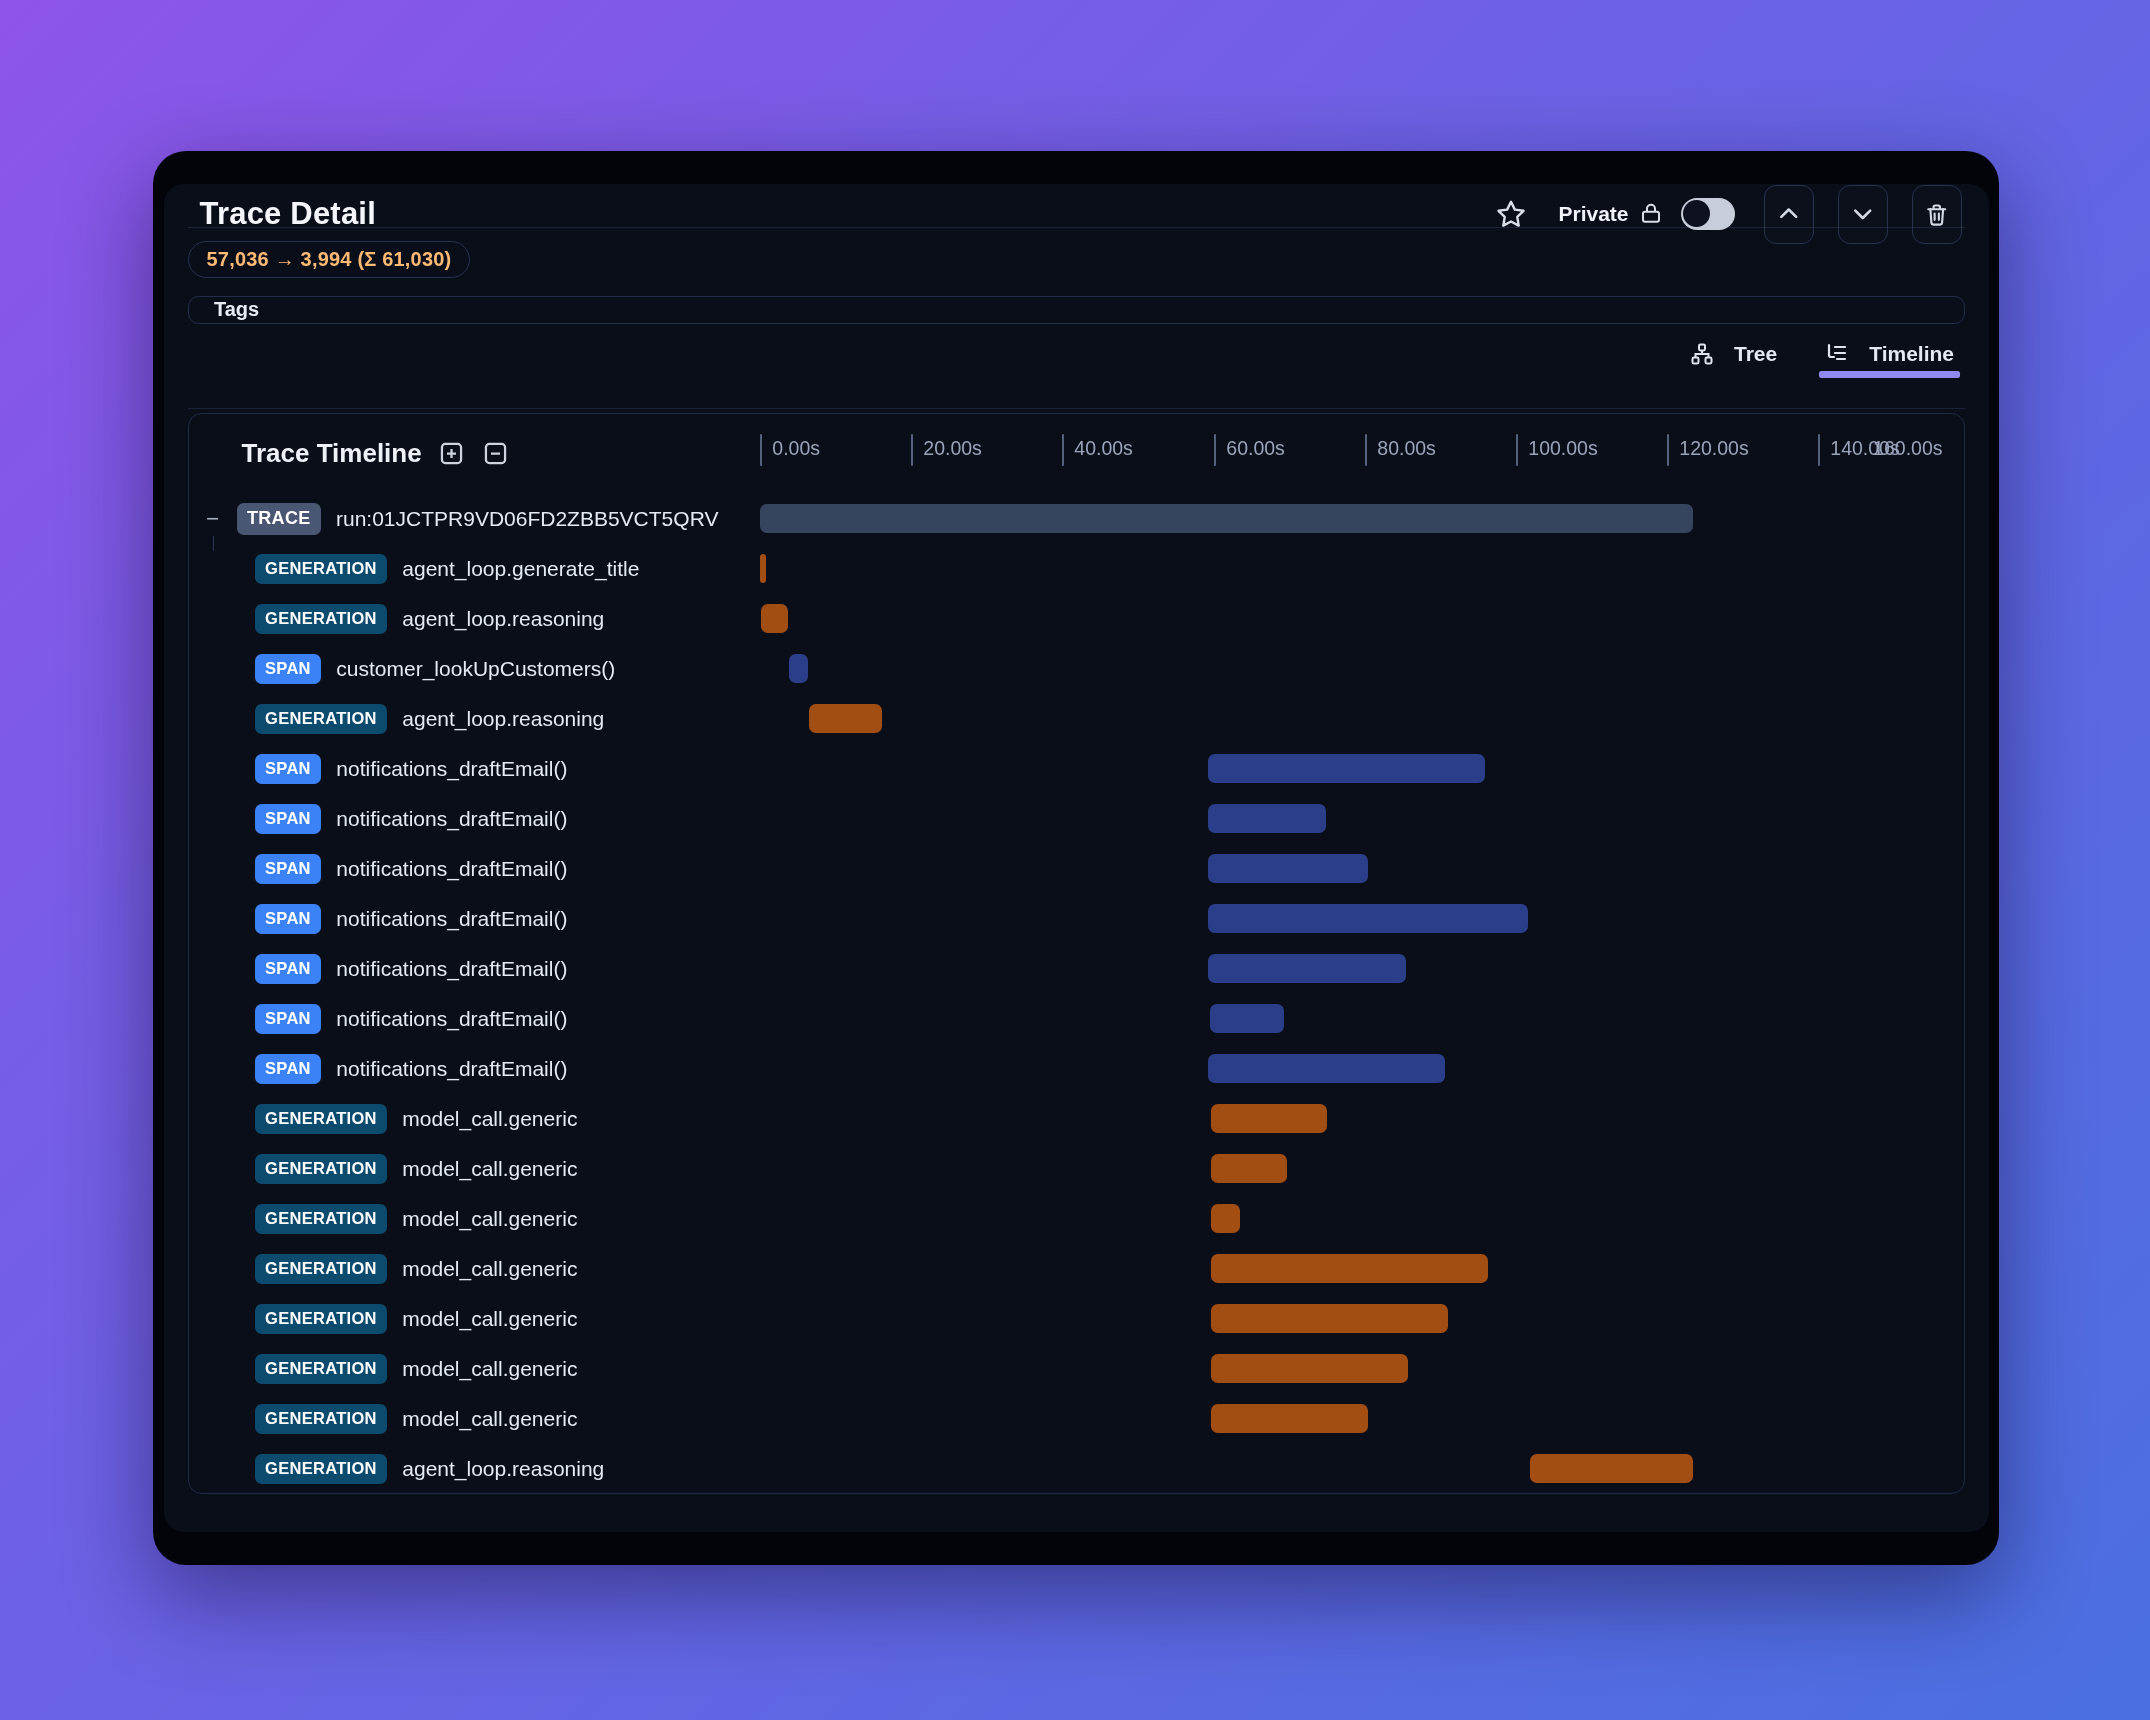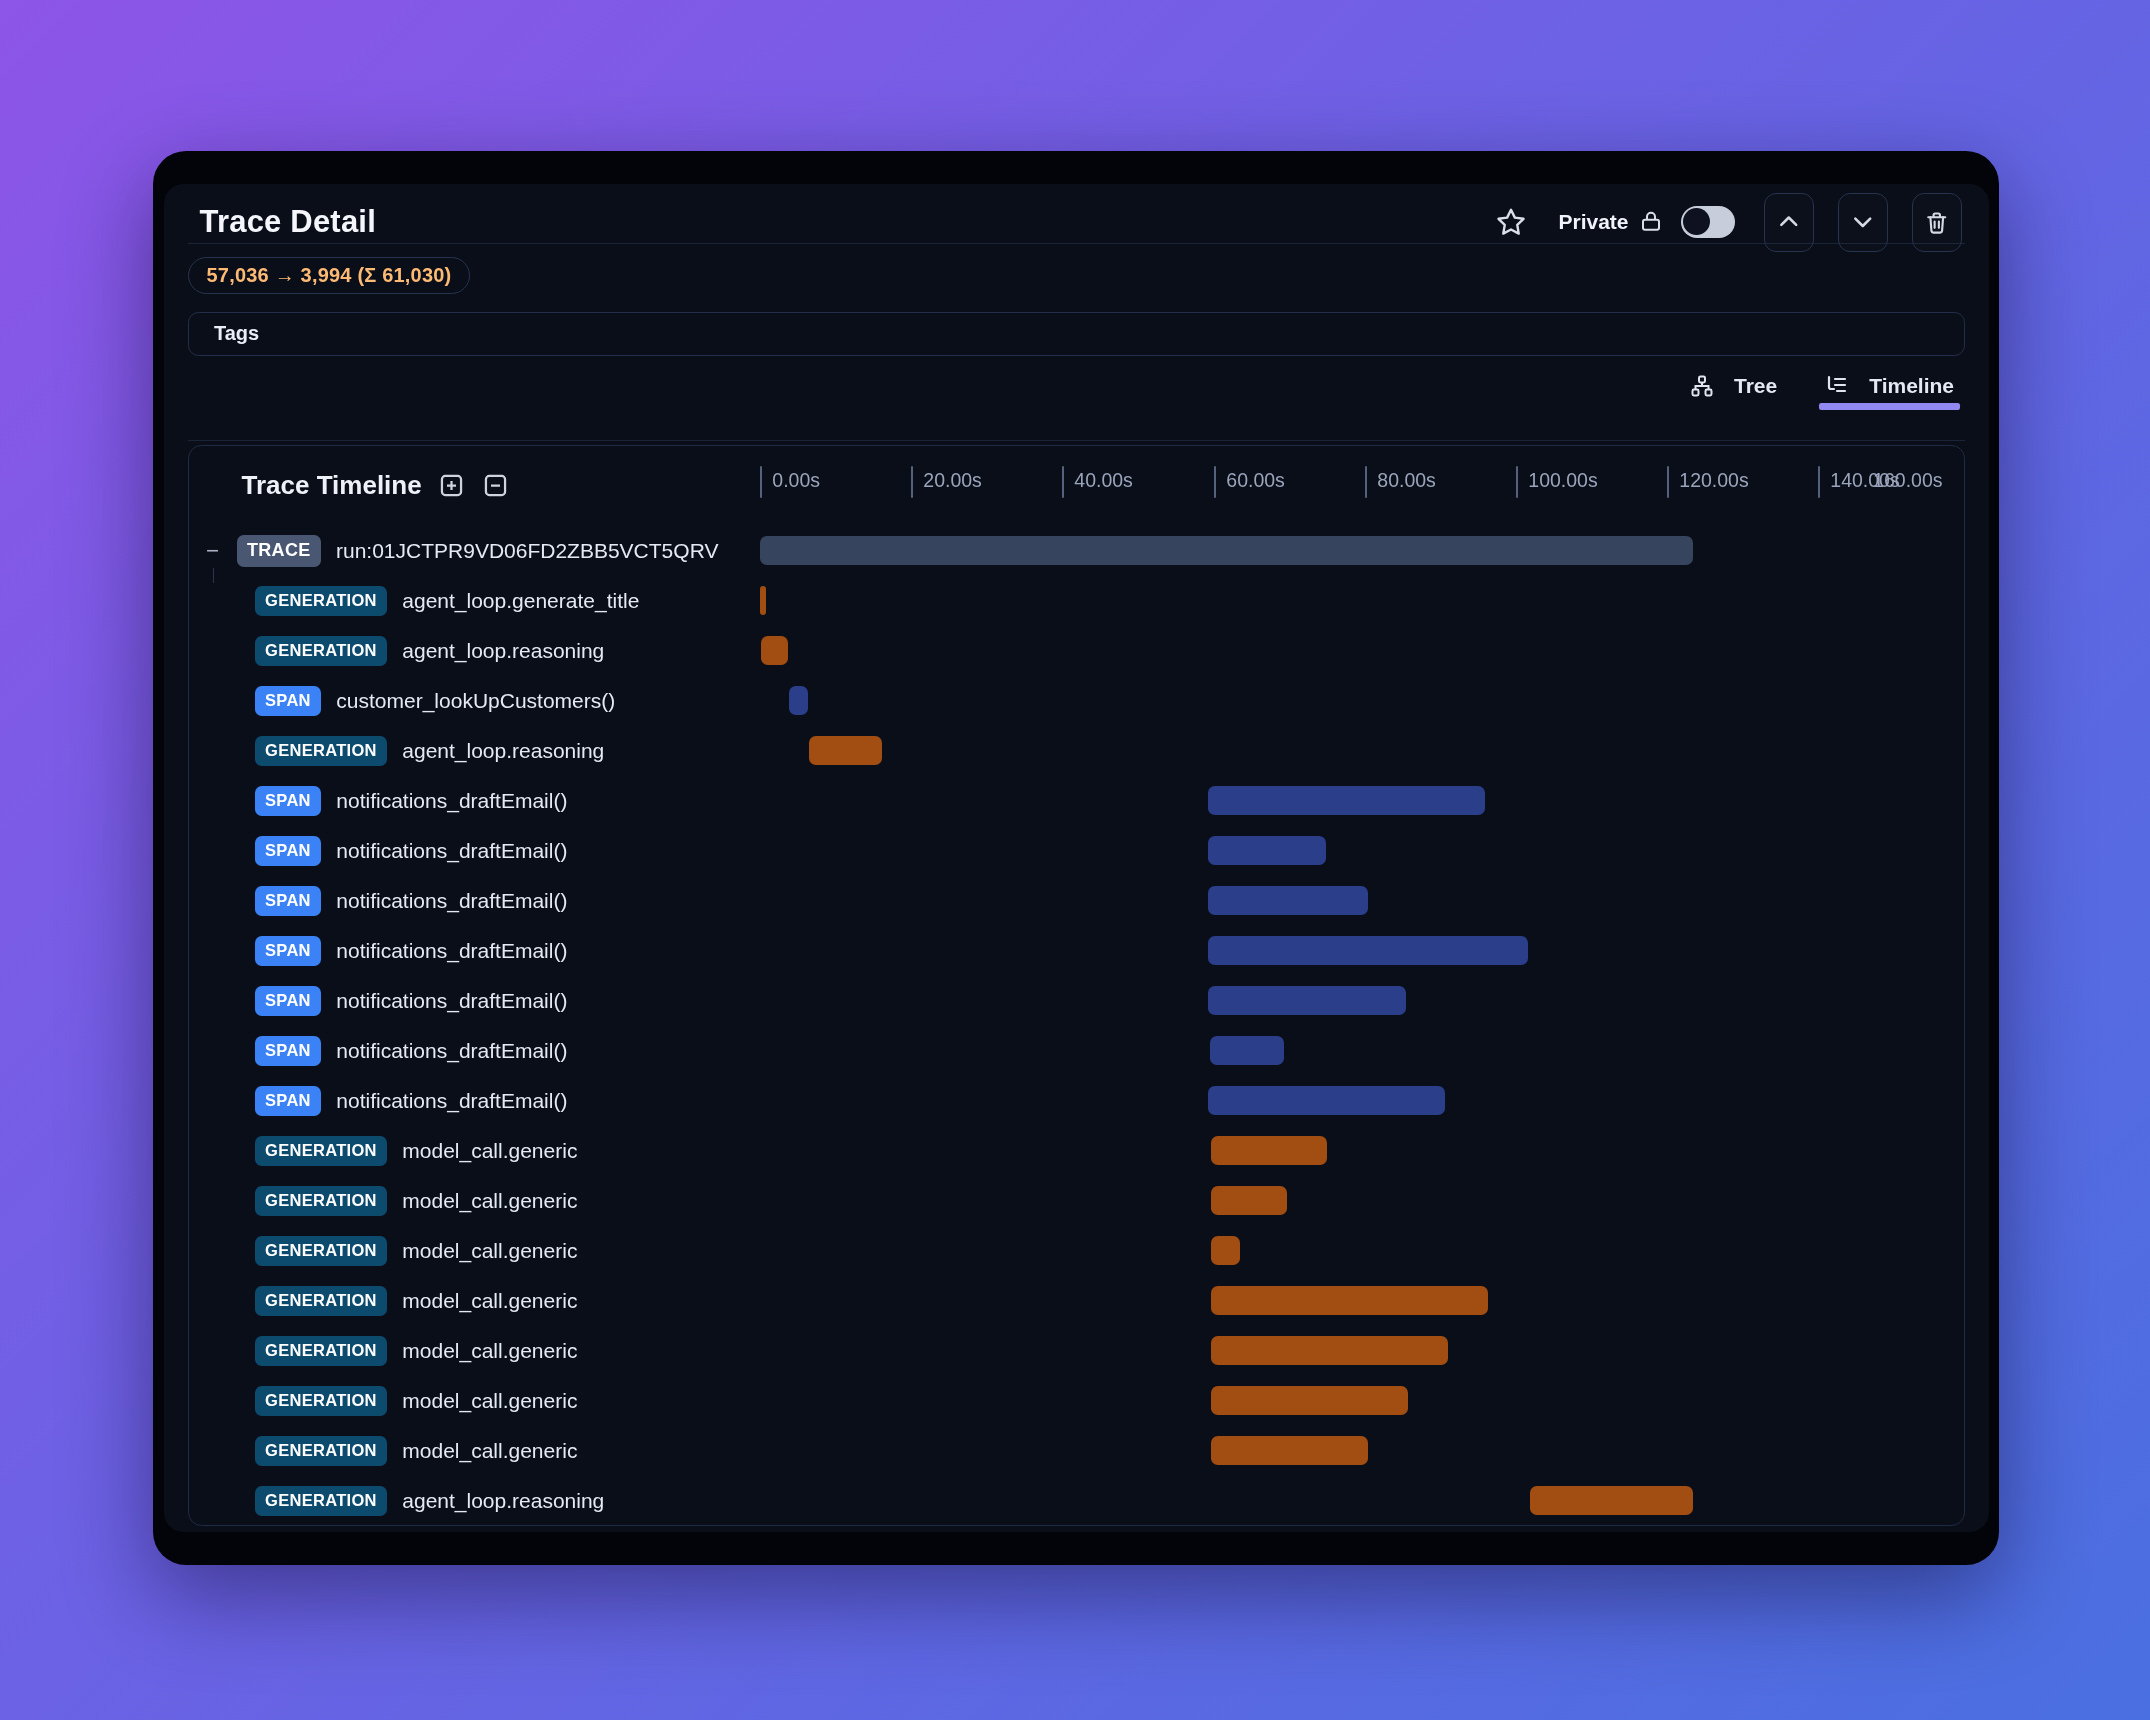--- a/index.html
+++ b/index.html
@@ -14,21 +14,21 @@
     background:#020409; border-radius:33px;
     box-shadow:0 30px 90px rgba(10,5,40,.45);
     padding:33px 10.5px;
   }
   .inner {
     width:100%; height:100%; background:#0a0e19; border-radius:19.5px;
     padding:0 24px 0 24px; overflow:hidden;
   }
   
   .hdr {
-    height:60px; display:flex; align-items:center; justify-content:space-between;
+    height:44px; display:flex; align-items:center; justify-content:space-between;
     border-bottom:1.5px solid #1b2338; padding:17px 3px 0 12px;
   }
   .hdr h1 { font-size:31px; font-weight:800; letter-spacing:0.2px; color:#f4f6fb; }
   .hdr-right { display:flex; align-items:center; gap:21px; }
   .icon-btn { background:none; border:none; cursor:pointer; display:flex; align-items:center; color:#d9deea; }
   .privacy { display:flex; align-items:center; gap:10.5px; margin-left:10.5px; }
   .privacy .lbl { font-size:21px; font-weight:700; color:#f0f3f9; }
   .toggle {
     width:54px; height:32px; border-radius:16.5px; background:#c7cdda; position:relative;
     margin:0 7.5px; border:none; cursor:pointer;
@@ -45,21 +45,21 @@
   .frame-btn + .frame-btn { margin-left:3px; }
   .trash-gap { margin-left:10.5px; }
   
   .token-row { margin-top:12.8px; }
   .pill {
     display:inline-block; border:1.5px solid #28334f; border-radius:19.5px;
     padding:6px 18px; font-size:20px; font-weight:700; color:#fdba74; letter-spacing:0.2px;
   }
   
   .tags-box {
-    margin-top:18px; height:44px; border:1.5px solid #232e4a; border-radius:10.5px;
+    margin-top:18px; height:28px; border:1.5px solid #232e4a; border-radius:10.5px;
     display:flex; align-items:center; padding-left:25.5px; cursor:text;
   }
   .tags-box .lbl { font-size:20px; font-weight:700; color:#e9edf5; }
   
   .tabs-row {
     display:flex; justify-content:flex-end; gap:48px;
     padding:18px 10.5px 30px 0; border-bottom:1.5px solid #1b2338;
   }
   .tab {
     display:flex; align-items:flex-end; gap:20px; position:relative;

